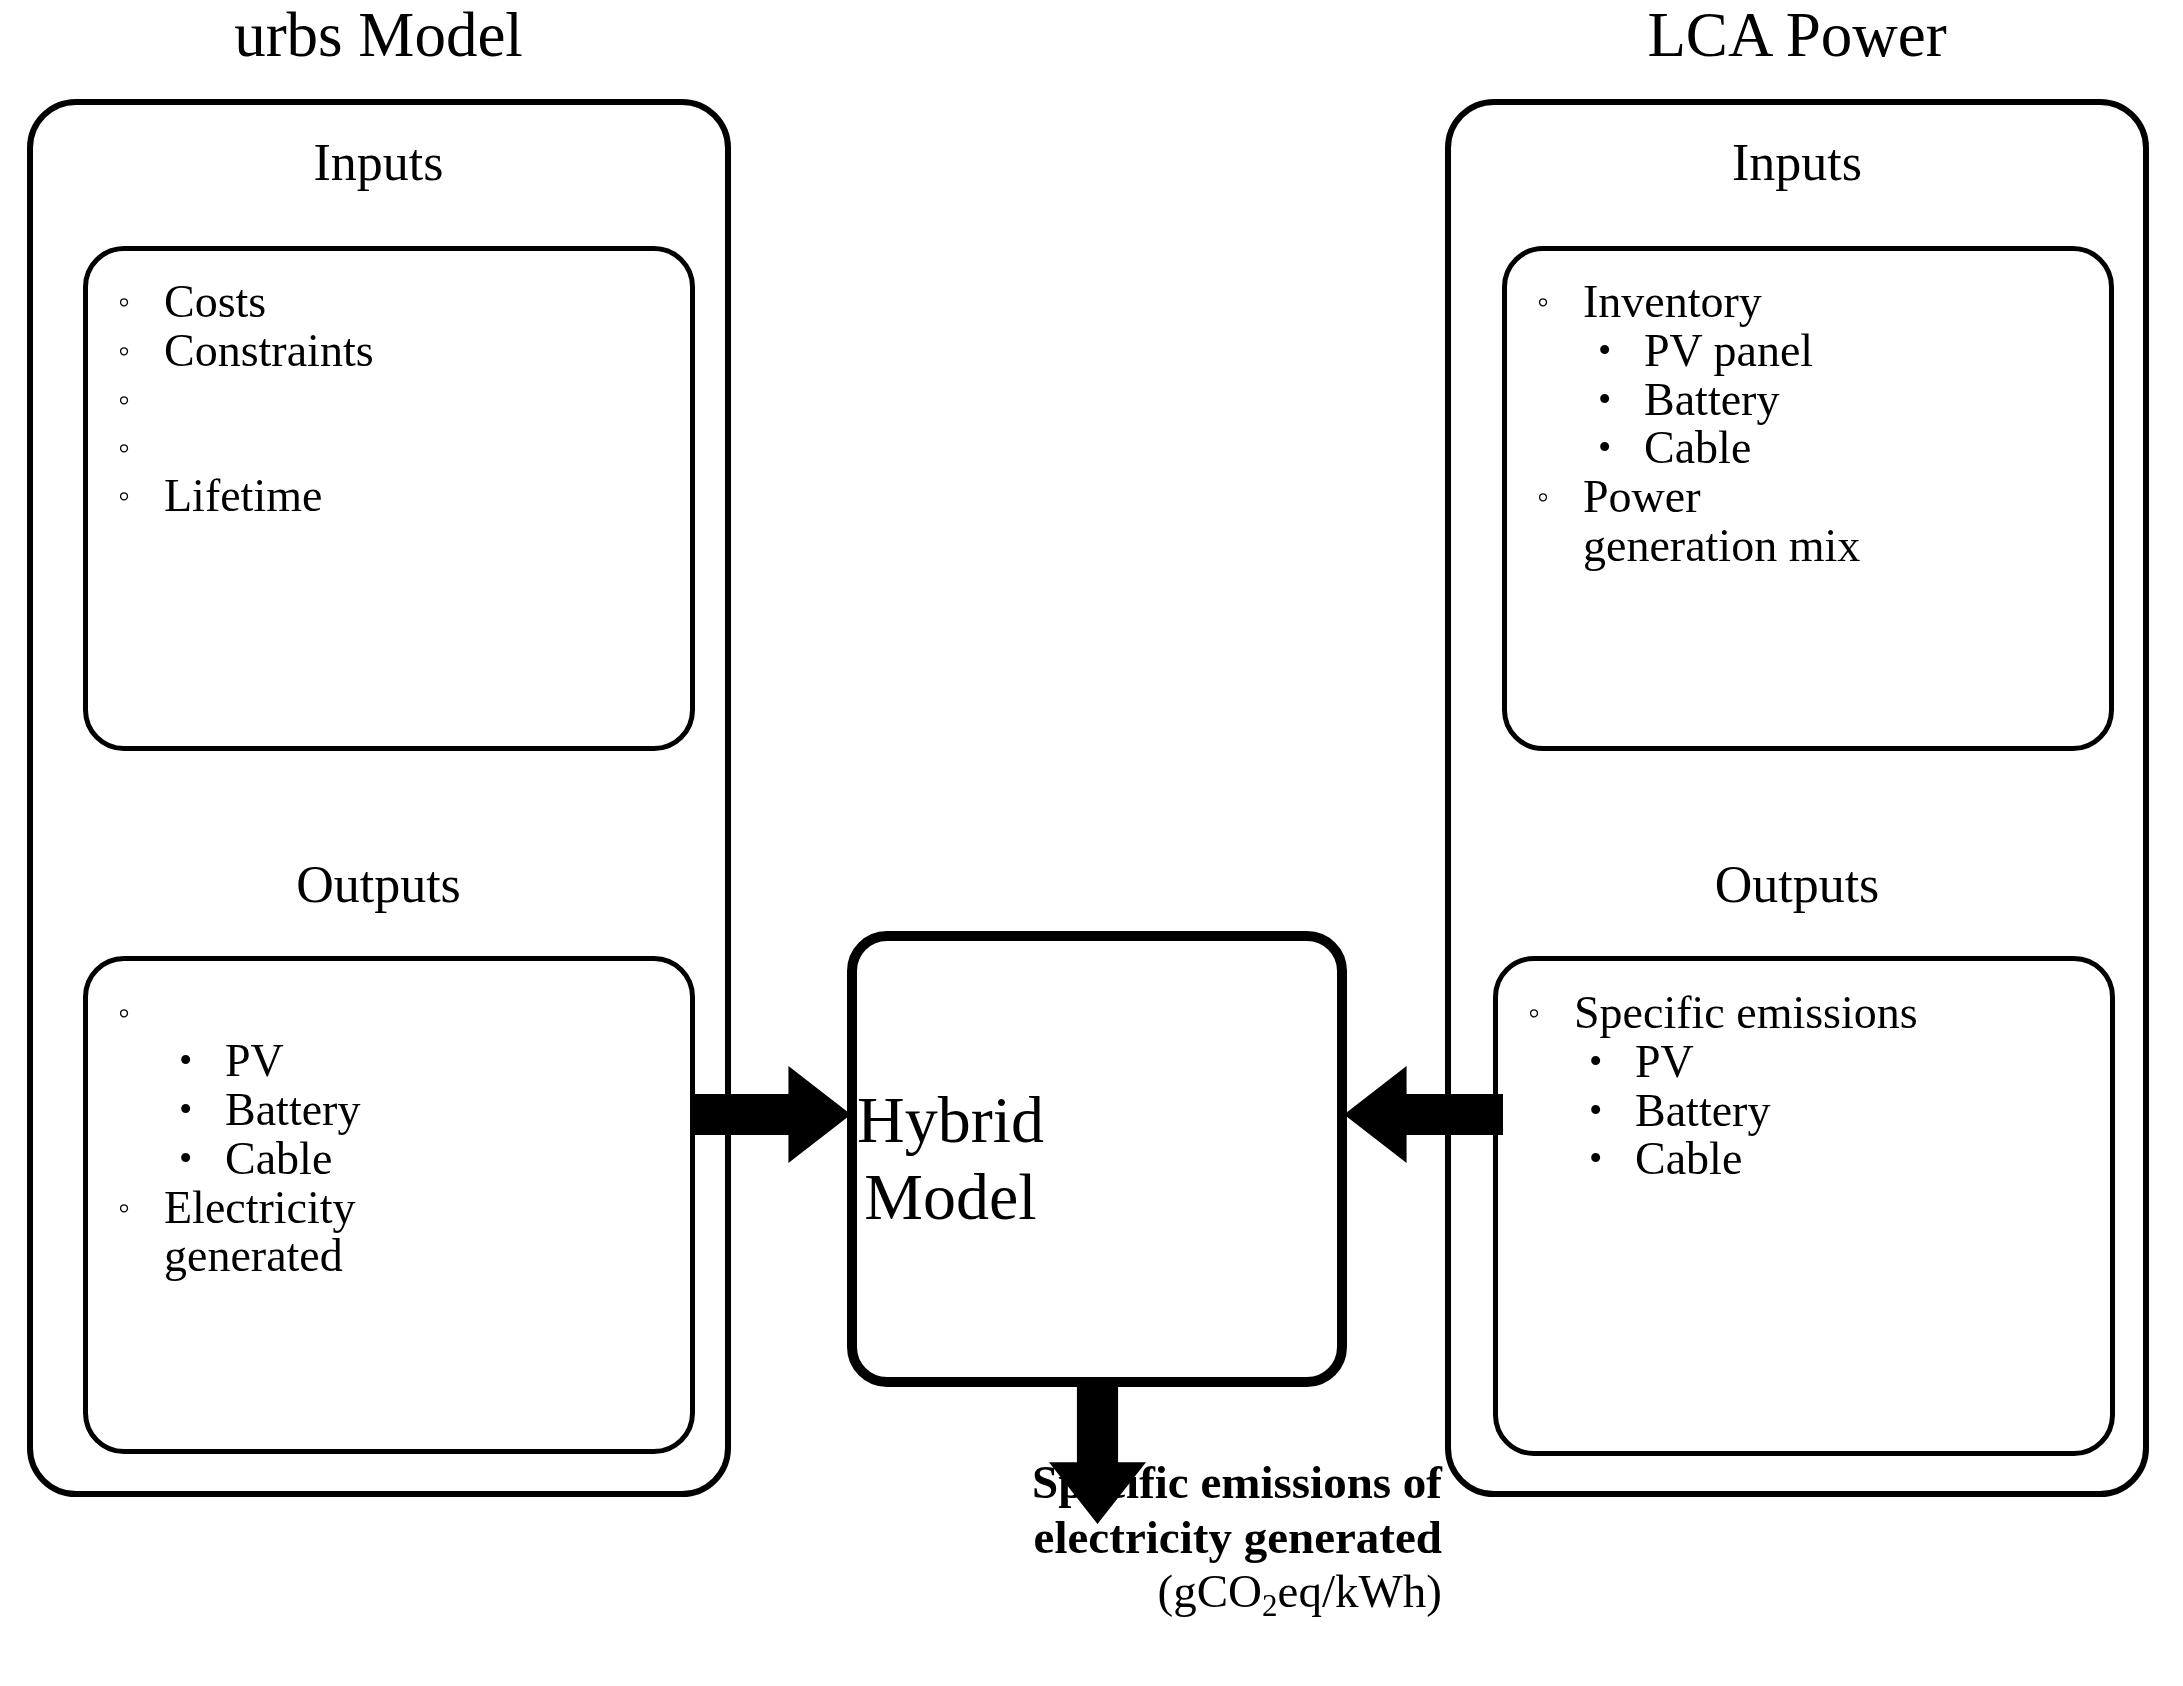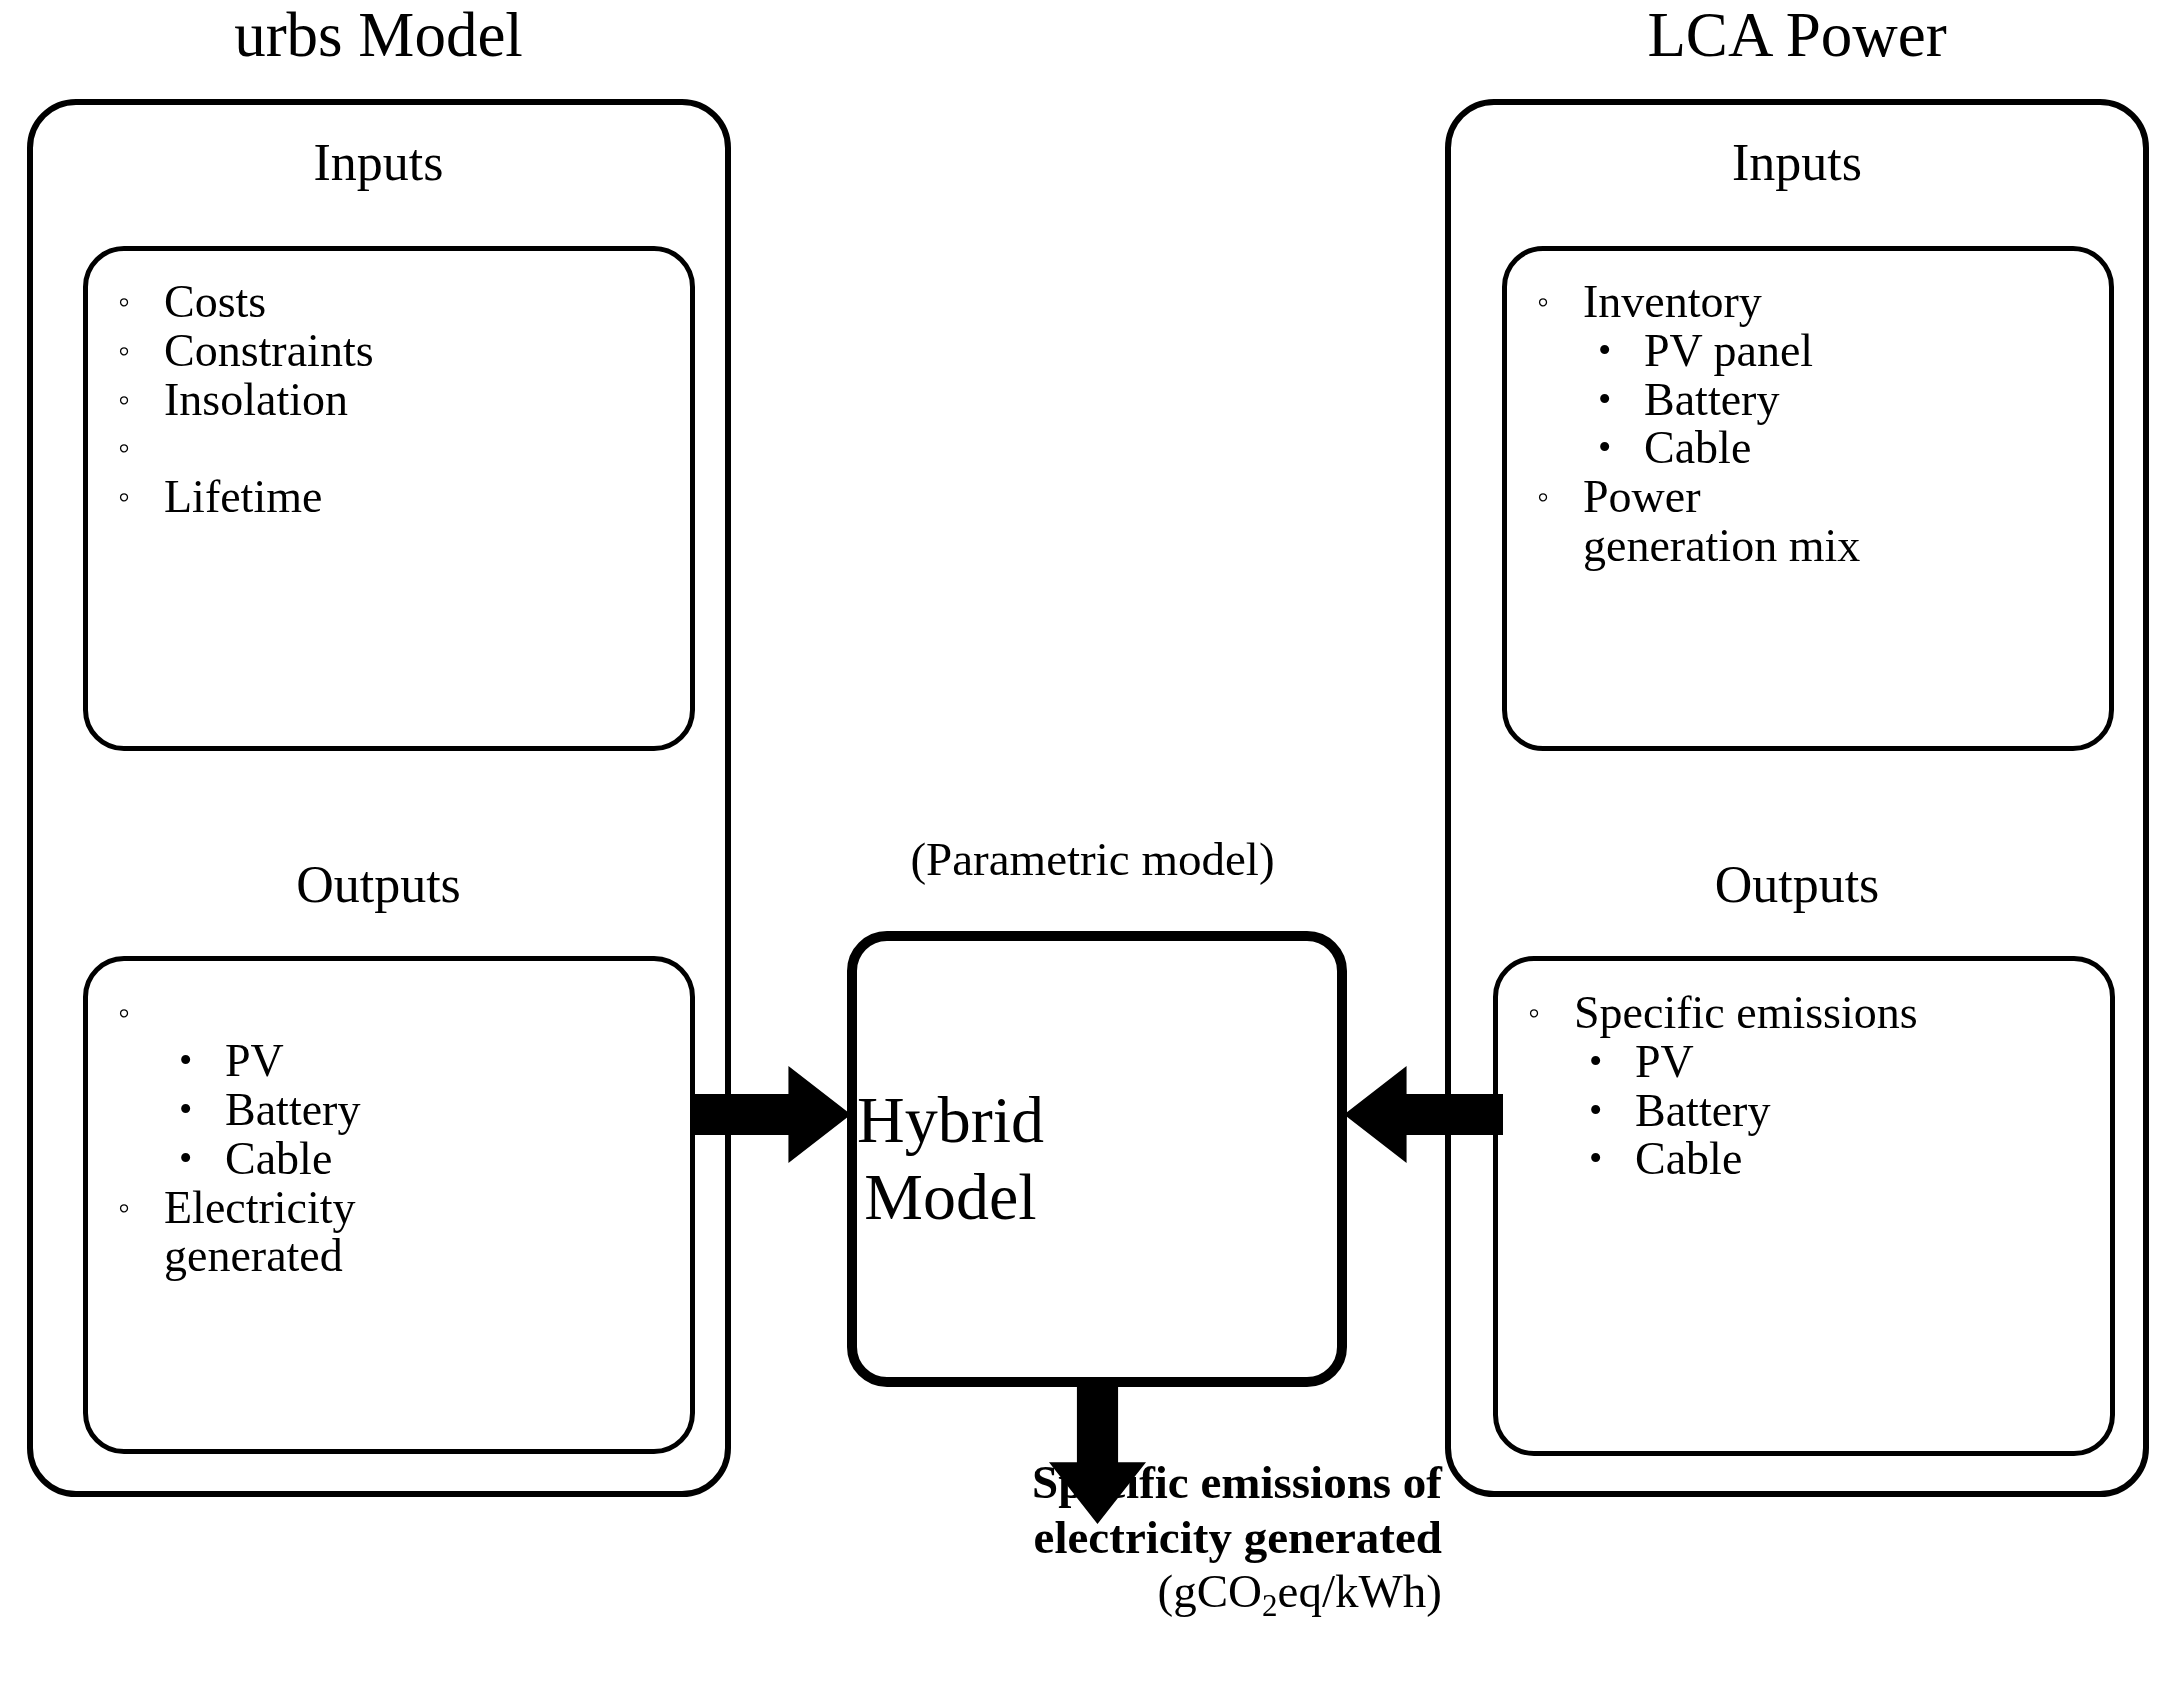--- a/index.html
+++ b/index.html
@@ -142,21 +142,20 @@
     <div class="bullet-row lvl1">
       <span class="bullet-mark">◦</span>
       <span class="bullet-text">Costs</span>
     </div>
     <div class="bullet-row lvl1">
       <span class="bullet-mark">◦</span>
       <span class="bullet-text">Constraints</span>
     </div>
     <div class="bullet-row lvl1">
       <span class="bullet-mark">◦</span>
-      <span class="bullet-text">Insolation</span>
     </div>
     <div class="bullet-row lvl1">
       <span class="bullet-mark">◦</span>
     </div>
     <div class="bullet-row lvl1">
       <span class="bullet-mark">◦</span>
       <span class="bullet-text">Lifetime</span>
     </div>
   </div>
 
@@ -235,21 +234,20 @@
     <div class="bullet-row lvl2">
       <span class="bullet-mark filled">•</span>
       <span class="bullet-text">Battery</span>
     </div>
     <div class="bullet-row lvl2">
       <span class="bullet-mark filled">•</span>
       <span class="bullet-text">Cable</span>
     </div>
   </div>
 
-  <div id="parametric-label" style="left:802px; top:836px; width:581px;">(Parametric model)</div>
 
   <div id="hybrid-box" style="left:847px; top:931px; width:500px; height:456px;">
     <div id="hybrid-label">Hybrid
 Model</div>
   </div>
 
   <svg class="arrow" style="left:692px; top:1060px; width:159px; height:109px;" viewBox="0 0 216 148" xmlns="http://www.w3.org/2000/svg">
     <polygon points="0,46 131,46 131,8 216,74 131,140 131,102 0,102" fill="#000000"></polygon>
   </svg>
 

